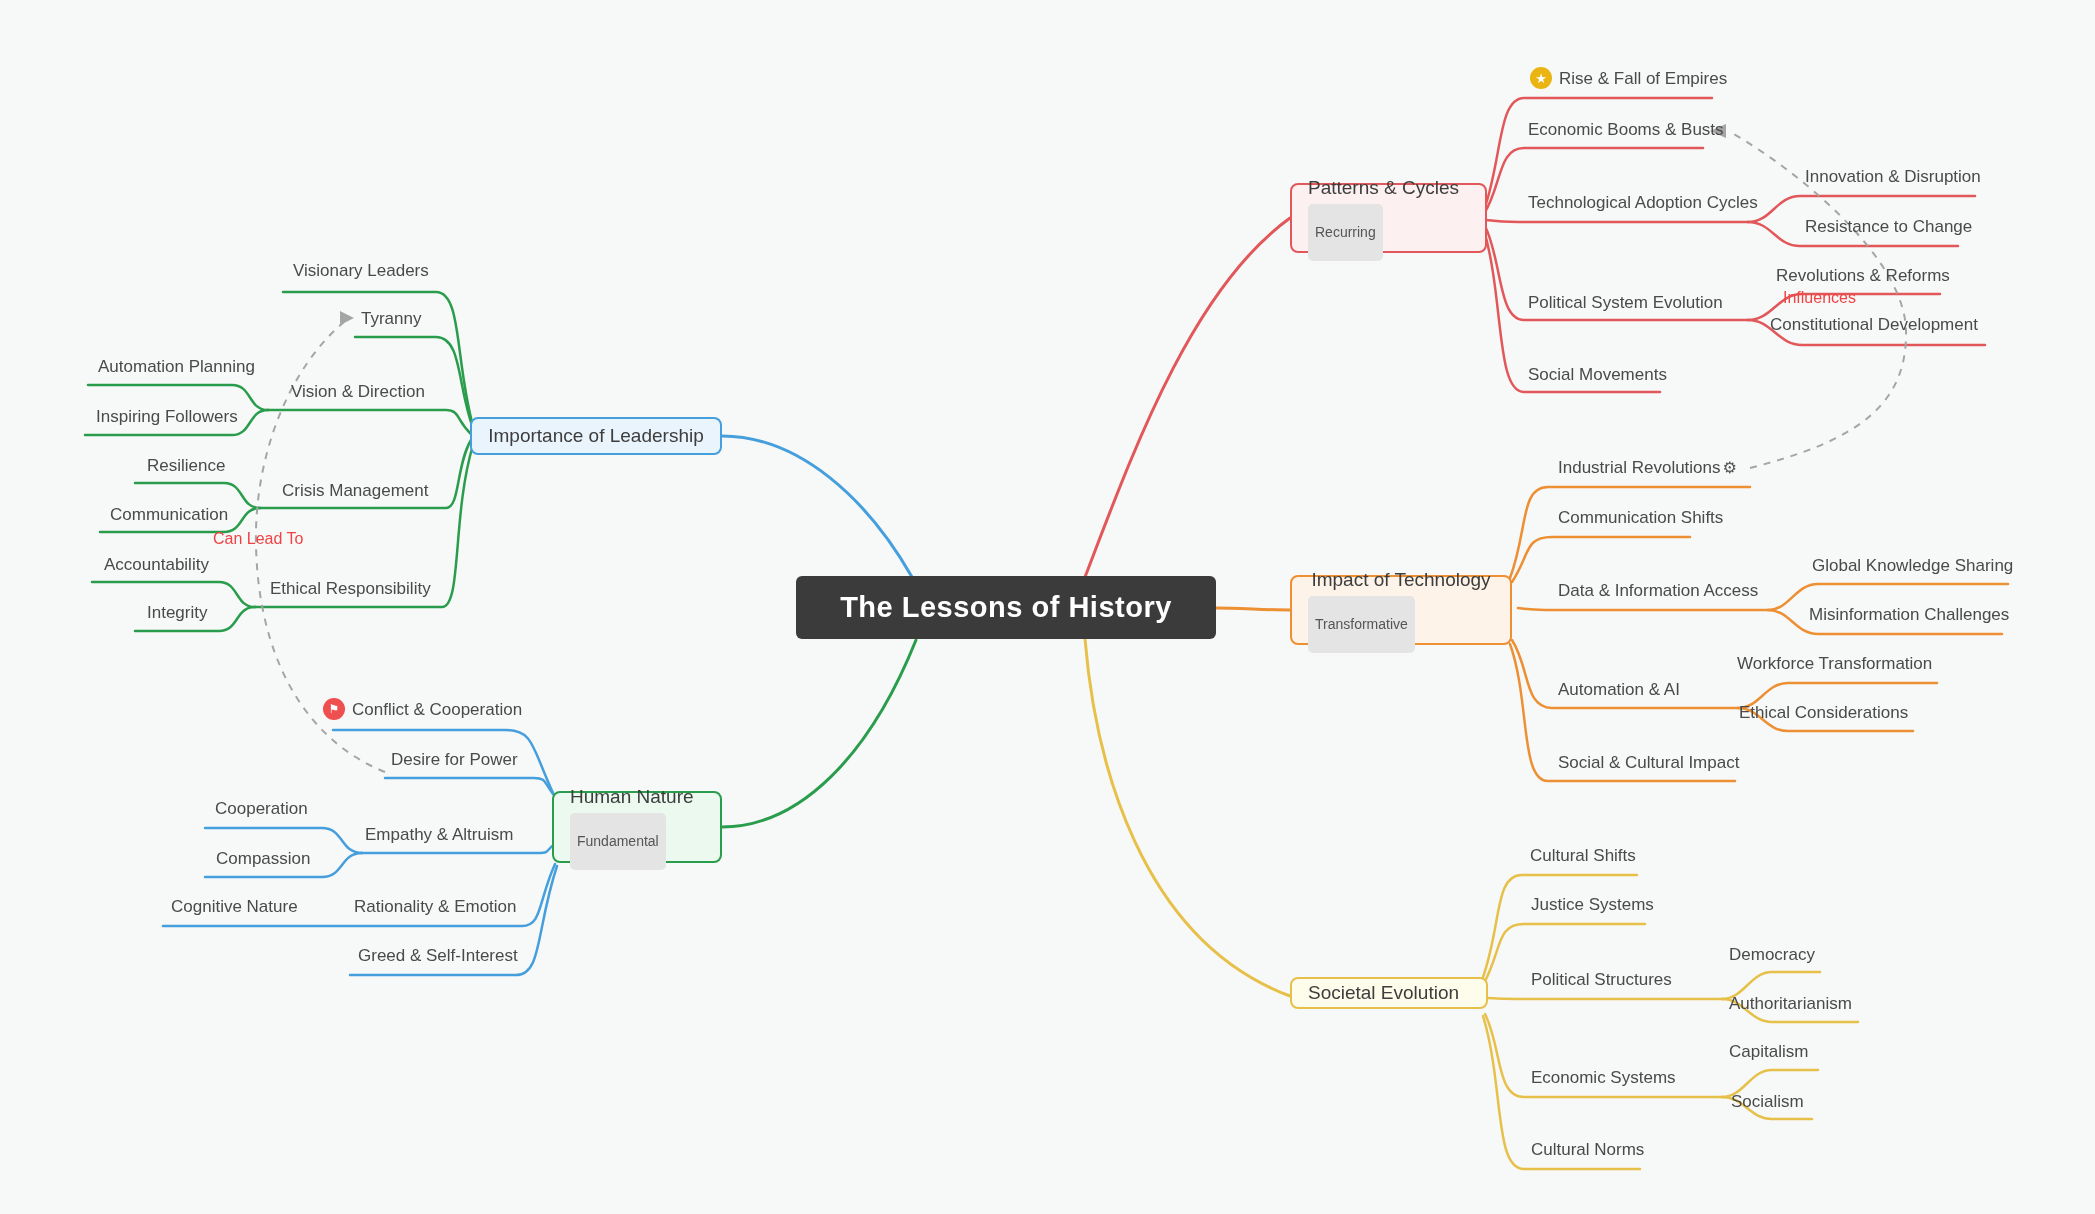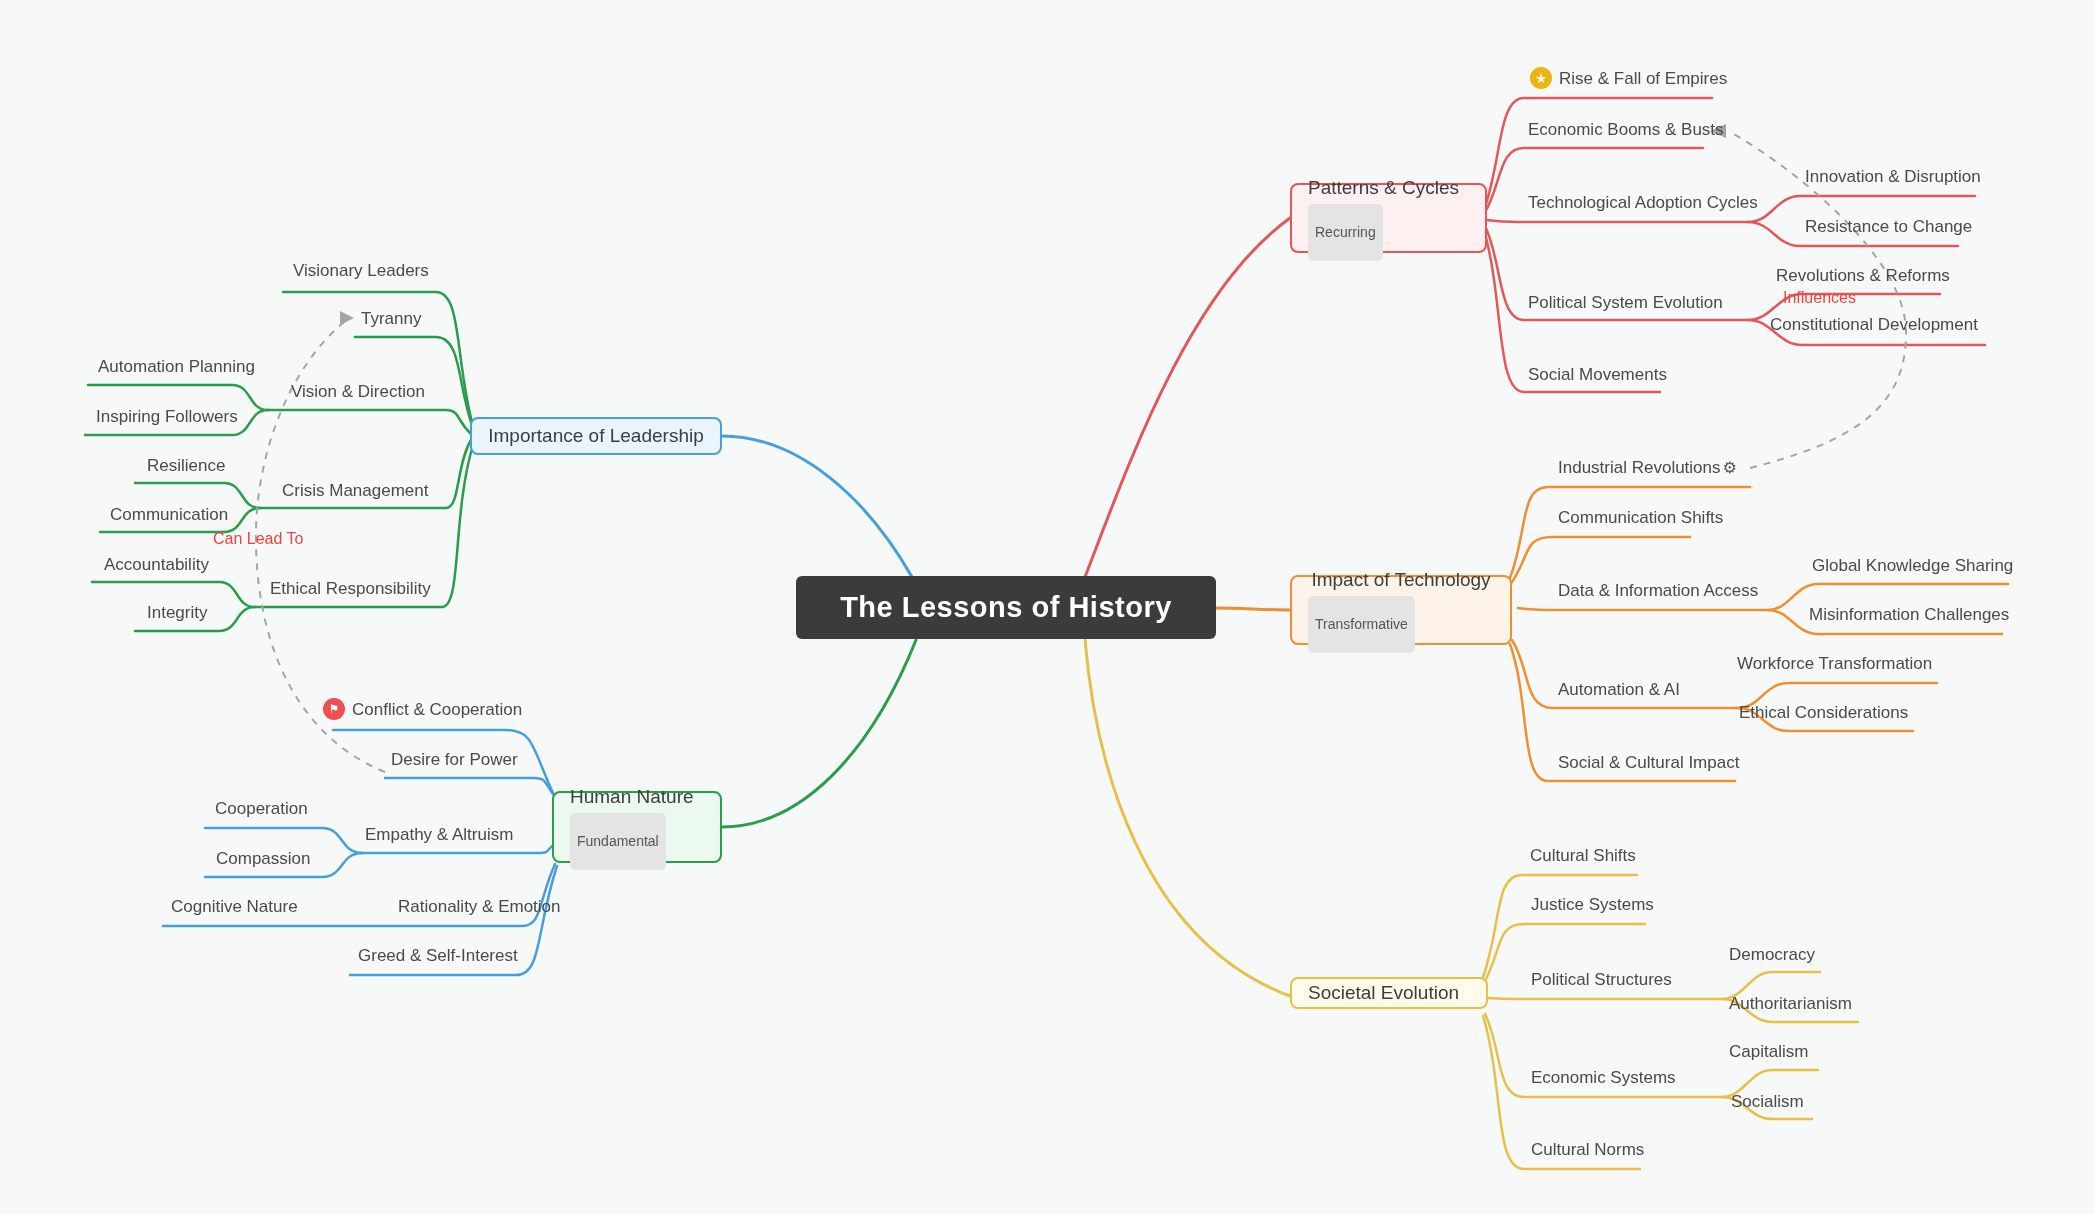--- a/index.html
+++ b/index.html
@@ -271,21 +271,21 @@
   </div>
   <div class="leaf" style="left:365px;top:824px;">
     <span>Empathy &amp; Altruism</span>
   </div>
   <div class="leaf" style="left:215px;top:798px;">
     <span>Cooperation</span>
   </div>
   <div class="leaf" style="left:216px;top:848px;">
     <span>Compassion</span>
   </div>
-  <div class="leaf" style="left:354px;top:896px;margin-left:44px;">
+  <div class="leaf" style="left:354px;top:896px;">
     <span>Rationality &amp; Emotion</span>
   </div>
   <div class="leaf" style="left:171px;top:896px;">
     <span>Cognitive Nature</span>
   </div>
   <div class="leaf" style="left:358px;top:945px;">
     <span>Greed &amp; Self-Interest</span>
   </div>
 
 </div>

